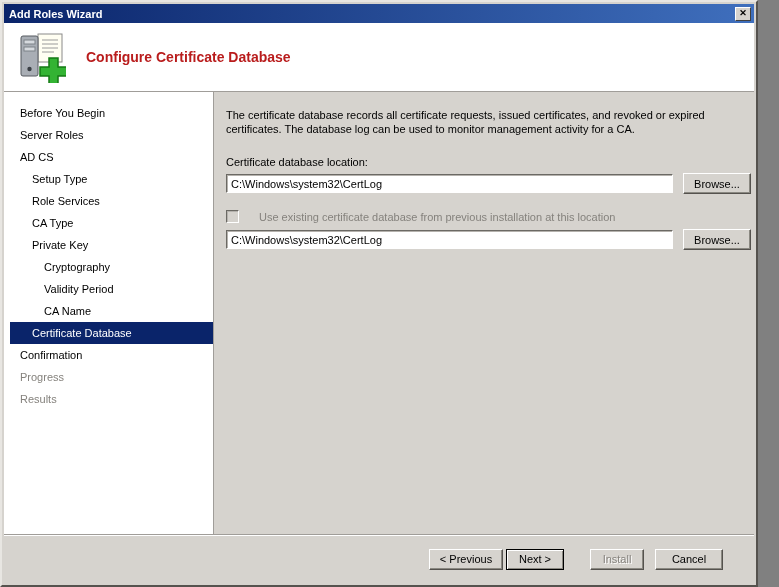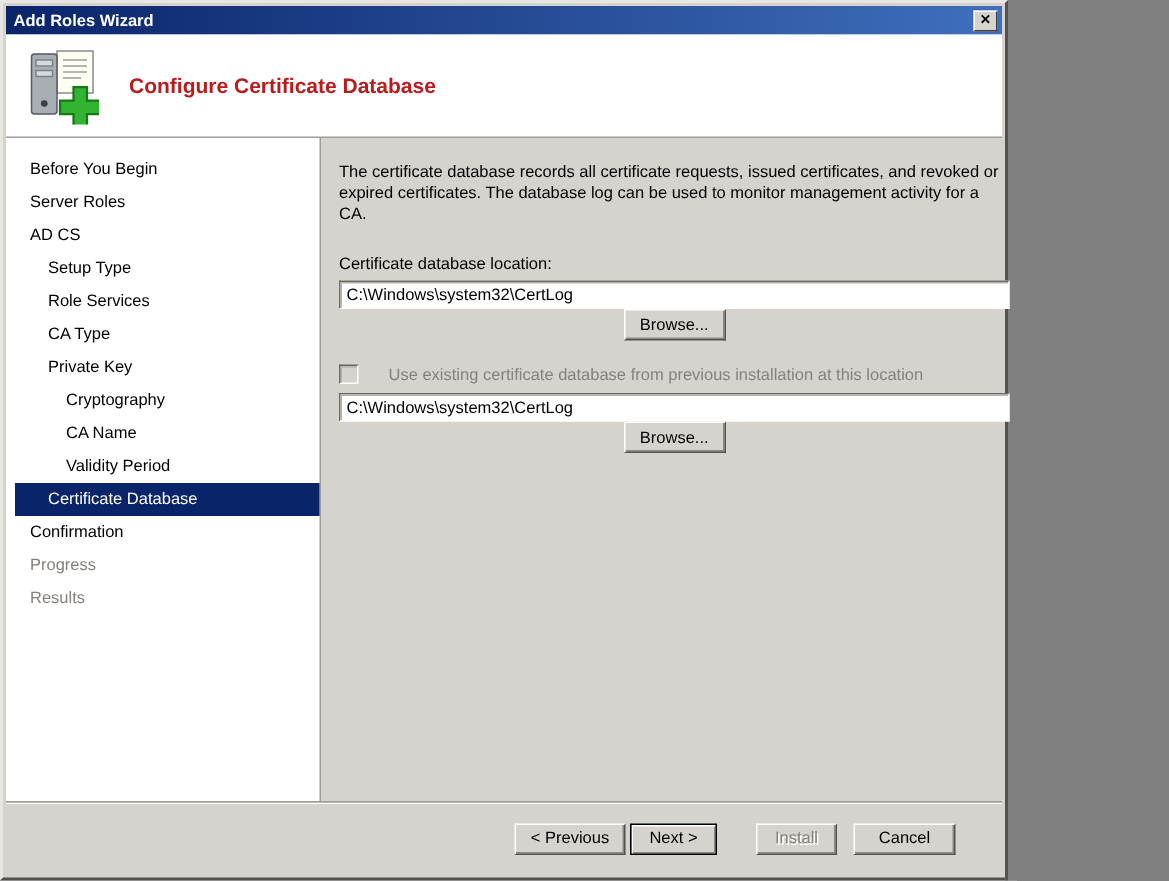--- a/index.html
+++ b/index.html
@@ -1,20 +1,20 @@
 <!DOCTYPE html>
 <html><head>
 <meta charset="utf-8">
 <style>
   * { box-sizing: border-box; }
   html, body { margin: 0; padding: 0; background: #808080; }
   body { font-family: "Liberation Sans", sans-serif; }
 
   .window {
-    width: 672px; height: 587px;
+    width: 758px; height: 587px;
     background: #d6d3ce;
     border: 2px solid;
     border-color: #e8e6e2 #55524e #55524e #e8e6e2;
     padding: 2px;
     display: flex; flex-direction: column;
   }
 
   .titlebar {
     height: 19px; flex: 0 0 19px;
     background: linear-gradient(to right, #0a246a, #3f6fbd);
@@ -57,21 +57,21 @@
   .indent-1 { padding-left: 28px; }
   .indent-2 { padding-left: 40px; }
   .nav-item.disabled { color: #85827d; }
   .nav-item.selected { background: #0a246a; color: #ffffff; margin-left: 6px; }
   .nav-item.selected.indent-1 { padding-left: 22px; }
 
   .content { flex: 1 1 auto; padding: 16px 16px 0 12px; font-size: 11px; color: #000; }
   .desc { margin: 0; line-height: 14px; max-width: 548px; }
   .field-label { margin: 20px 0 5px; }
   .field-label.second { margin-top: 7px; }
-  .field-row { display: flex; align-items: center; gap: 0; flex-direction: column; }
+  .field-row { display: flex; align-items: center; gap: 10px; }
   .text-field {
     width: 447px; height: 19px;
     background: #ffffff;
     border: 1px solid; border-color: #6b6964 #ffffff #ffffff #6b6964;
     box-shadow: inset 1px 1px 0 #b5b2ad;
     font: 11px "Liberation Sans", sans-serif;
     padding: 1px 4px; color: #000;
   }
   .btn {
     min-width: 68px; height: 21px;
@@ -144,22 +144,22 @@
 
     <div class="sidebar" id="sidebar">
         <div class="nav-item indent-0">Before You Begin</div>
         <div class="nav-item indent-0">Server Roles</div>
         <div class="nav-item indent-0">AD CS</div>
         <div class="nav-item indent-1">Setup Type</div>
         <div class="nav-item indent-1">Role Services</div>
         <div class="nav-item indent-1">CA Type</div>
         <div class="nav-item indent-1">Private Key</div>
         <div class="nav-item indent-2">Cryptography</div>
+        <div class="nav-item indent-2">Validity Period</div>
         <div class="nav-item indent-2">CA Name</div>
-        <div class="nav-item indent-2">Validity Period</div>
         <div class="nav-item indent-1 selected">Certificate Database</div>
         <div class="nav-item indent-0">Confirmation</div>
         <div class="nav-item indent-0 disabled">Progress</div>
         <div class="nav-item indent-0 disabled">Results</div>
       </div>
 
     <div class="content">
       <p class="desc">The certificate database records all certificate requests, issued certificates, and revoked or expired certificates. The database log can be used to monitor management activity for a CA.</p>
 
       <div class="field-label">Certificate database location:</div>

